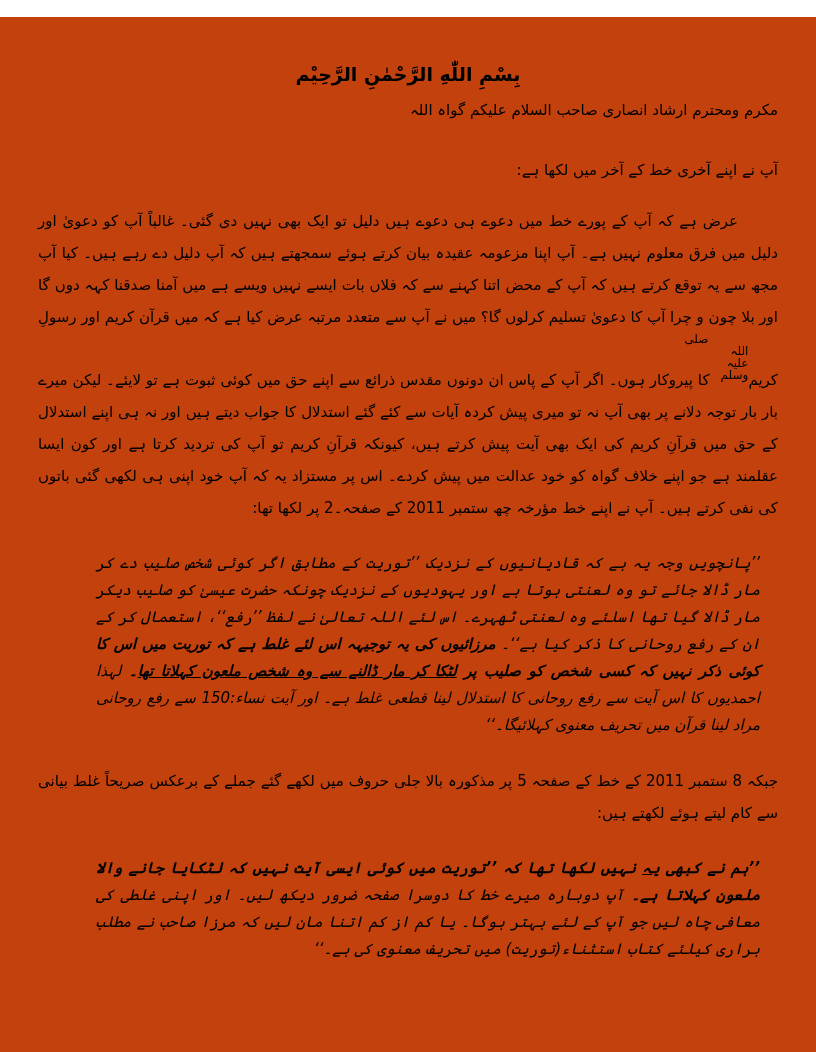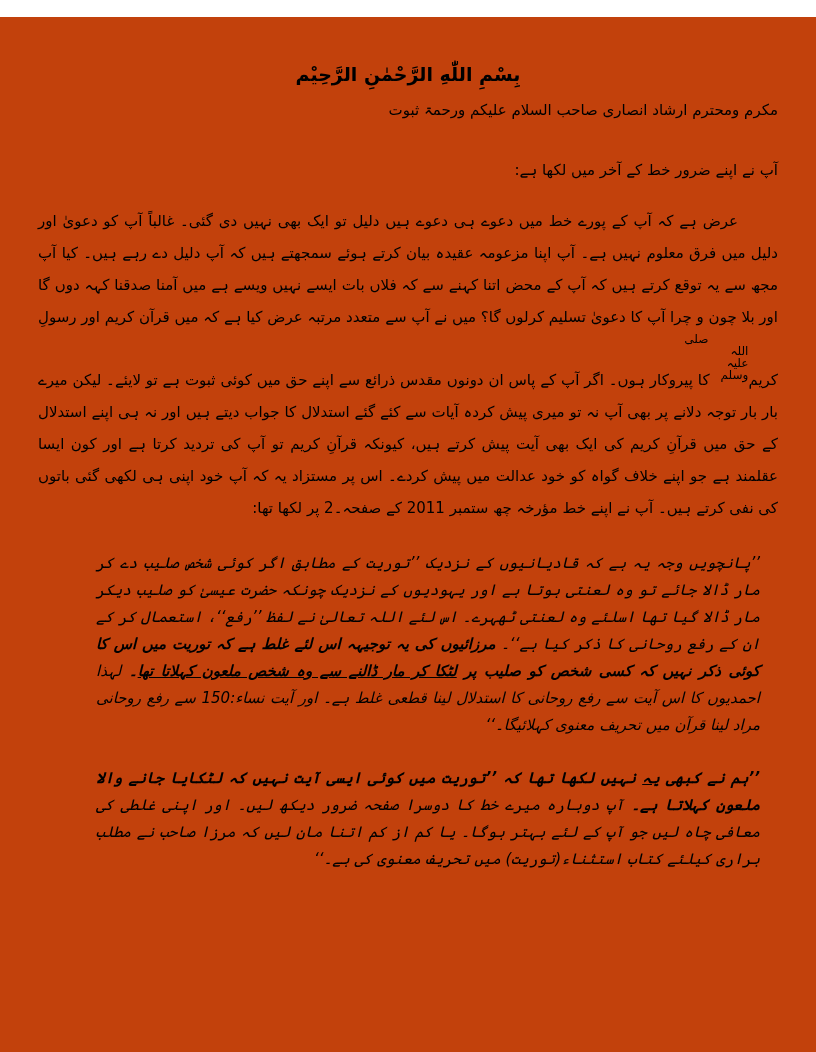--- a/index.html
+++ b/index.html
@@ -72,25 +72,26 @@
     max-width: 34px;
   }
 </style>
 </head>
 <body>
 
 <div class="page">
 
   <h1 class="basmala">بِسْمِ اللّٰهِ الرَّحْمٰنِ الرَّحِيْم</h1>
 
-  <p class="salutation">مکرم ومحترم ارشاد انصاری صاحب السلام علیکم ورحمۃ ثبوت</p>
+  <p class="salutation">مکرم ومحترم ارشاد انصاری صاحب السلام علیکم گواہ اللہ</p>
 
-  <p class="intro-line">آپ نے اپنے ضرور خط کے آخر میں لکھا ہے:</p>
+  <p class="intro-line">آپ نے اپنے آخری خط کے آخر میں لکھا ہے:</p>
 
 
   <p class="body-par first-indent"><span>عرض ہے کہ آپ کے پورے خط میں دعوے ہی دعوے ہیں دلیل تو ایک بھی نہیں دی گئی۔ غالباً آپ کو دعویٰ اور دلیل میں فرق معلوم نہیں ہے۔ آپ اپنا مزعومہ عقیدہ بیان کرتے ہوئے سمجھتے ہیں کہ آپ دلیل دے رہے ہیں۔ کیا آپ مجھ سے یہ توقع کرتے ہیں کہ آپ کے محض اتنا کہنے سے کہ فلاں بات ایسے نہیں ویسے ہے میں آمنا صدقنا کہہ دوں گا اور بلا چون و چرا آپ کا دعویٰ تسلیم کرلوں گا؟ میں نے آپ سے متعدد مرتبہ عرض کیا ہے کہ میں قرآن کریم اور رسولِ کریم</span><span class="saw-mark">صلی اللہ علیہ وسلم</span> <span>کا پیروکار ہوں۔ اگر آپ کے پاس ان دونوں مقدس ذرائع سے اپنے حق میں کوئی ثبوت ہے تو لایئے۔ لیکن میرے بار بار توجہ دلانے پر بھی آپ نہ تو میری پیش کردہ آیات سے کئے گئے استدلال کا جواب دیتے ہیں اور نہ ہی اپنے استدلال کے حق میں قرآنِ کریم کی ایک بھی آیت پیش کرتے ہیں، کیونکہ قرآنِ کریم تو آپ کی تردید کرتا ہے اور کون ایسا عقلمند ہے جو اپنے خلاف گواہ کو خود عدالت میں پیش کردے۔ اس پر مستزاد یہ کہ آپ خود اپنی ہی لکھی گئی باتوں کی نفی کرتے ہیں۔ آپ نے اپنے خط مؤرخہ چھ ستمبر 2011 کے صفحہ۔2 پر لکھا تھا:</span></p>
 
   <blockquote class="quote-block"><span>’’پانچویں وجہ یہ ہے کہ قادیانیوں کے نزدیک ’’توریت کے مطابق اگر کوئی شخص صلیب دے کر مار ڈالا جائے تو وہ لعنتی ہوتا ہے اور یہودیوں کے نزدیک چونکہ حضرت عیسیٰ کو صلیب دیکر مار ڈالا گیا تھا اسلئے وہ لعنتی ٹھہرے۔ اس لئے اللہ تعالیٰ نے لفظ ’’رفع‘‘، استعمال کر کے ان کے رفع روحانی کا ذکر کیا ہے‘‘۔ </span><span class="bold-seg">مرزائیوں کی یہ توجیہہ اس لئے غلط ہے کہ توریت میں اس کا کوئی ذکر نہیں کہ کسی شخص کو صلیب پر </span><span class="bold-seg u">لٹکا کر مار ڈالنے سے وہ شخص ملعون کہلاتا تھا</span><span class="bold-seg">۔ </span><span>لہذا احمدیوں کا اس آیت سے رفع روحانی کا استدلال لینا قطعی غلط ہے۔ اور آیت نساء:150 سے رفع روحانی مراد لینا قرآن میں تحریف معنوی کہلائیگا۔‘‘</span></blockquote>
 
+  <p class="body-par">جبکہ 8 ستمبر 2011 کے خط کے صفحہ 5 پر مذکورہ بالا جلی حروف میں لکھے گئے جملے کے برعکس صریحاً غلط بیانی سے کام لیتے ہوئے لکھتے ہیں:</p>
 
   <blockquote class="quote-block"><span class="bold-seg">’’ہم نے کبھی </span><span class="bold-seg u">یہ</span><span class="bold-seg"> نہیں لکھا تھا کہ ’’توریت میں کوئی ایسی آیت نہیں کہ لٹکایا جانے والا ملعون کہلاتا ہے۔ </span><span>آپ دوبارہ میرے خط کا دوسرا صفحہ ضرور دیکھ لیں۔ اور اپنی غلطی کی معافی چاہ لیں جو آپ کے لئے بہتر ہوگا۔ یا کم از کم اتنا مان لیں کہ مرزا صاحب نے مطلب براری کیلئے کتاب استثناء(توریت) میں تحریف معنوی کی ہے۔‘‘</span></blockquote>
 
 </div>
 
 </body></html>

